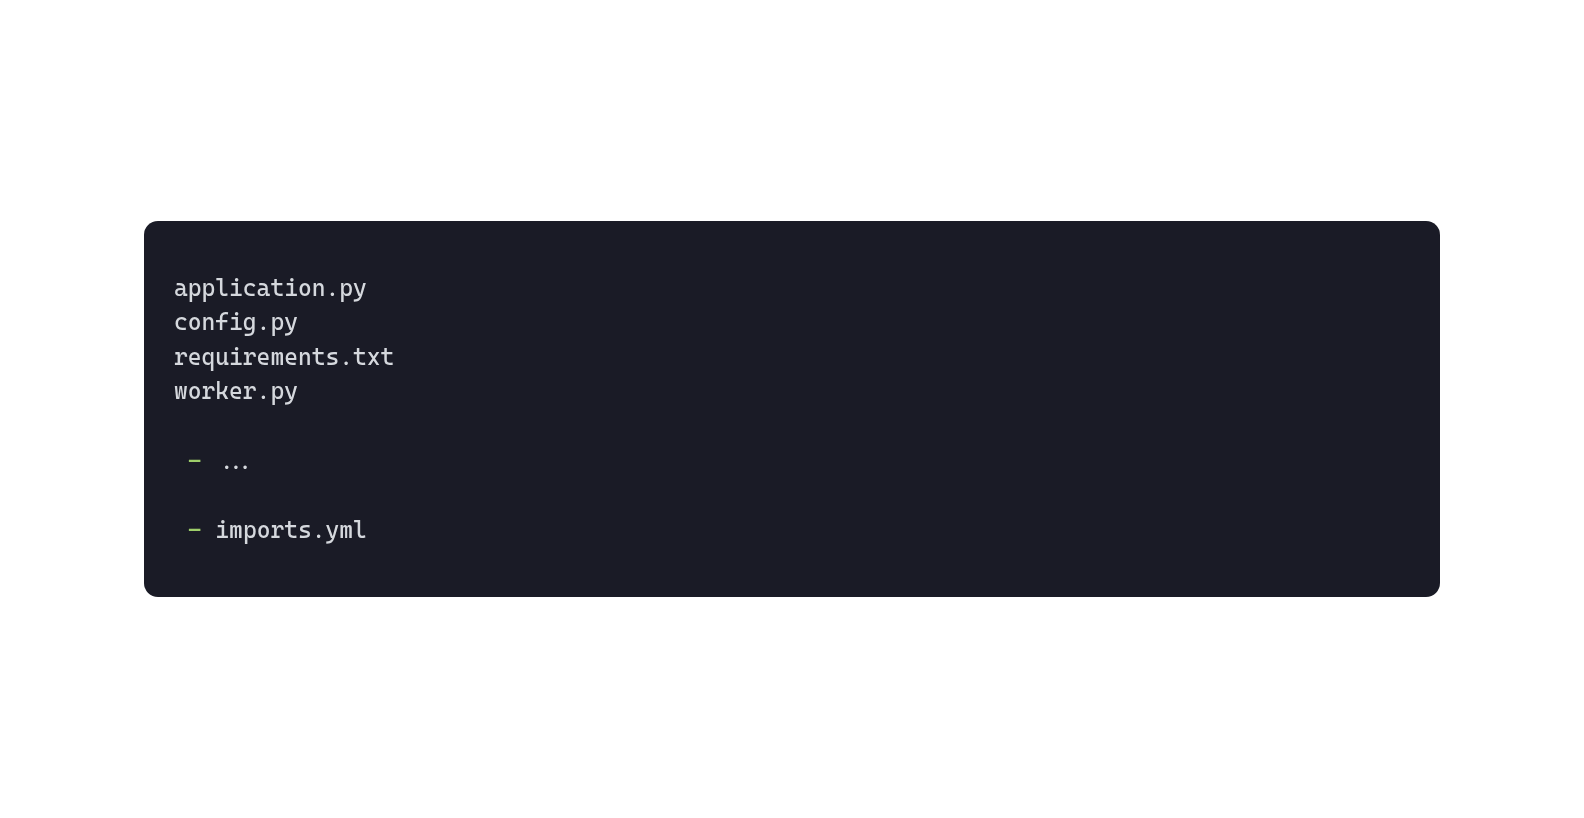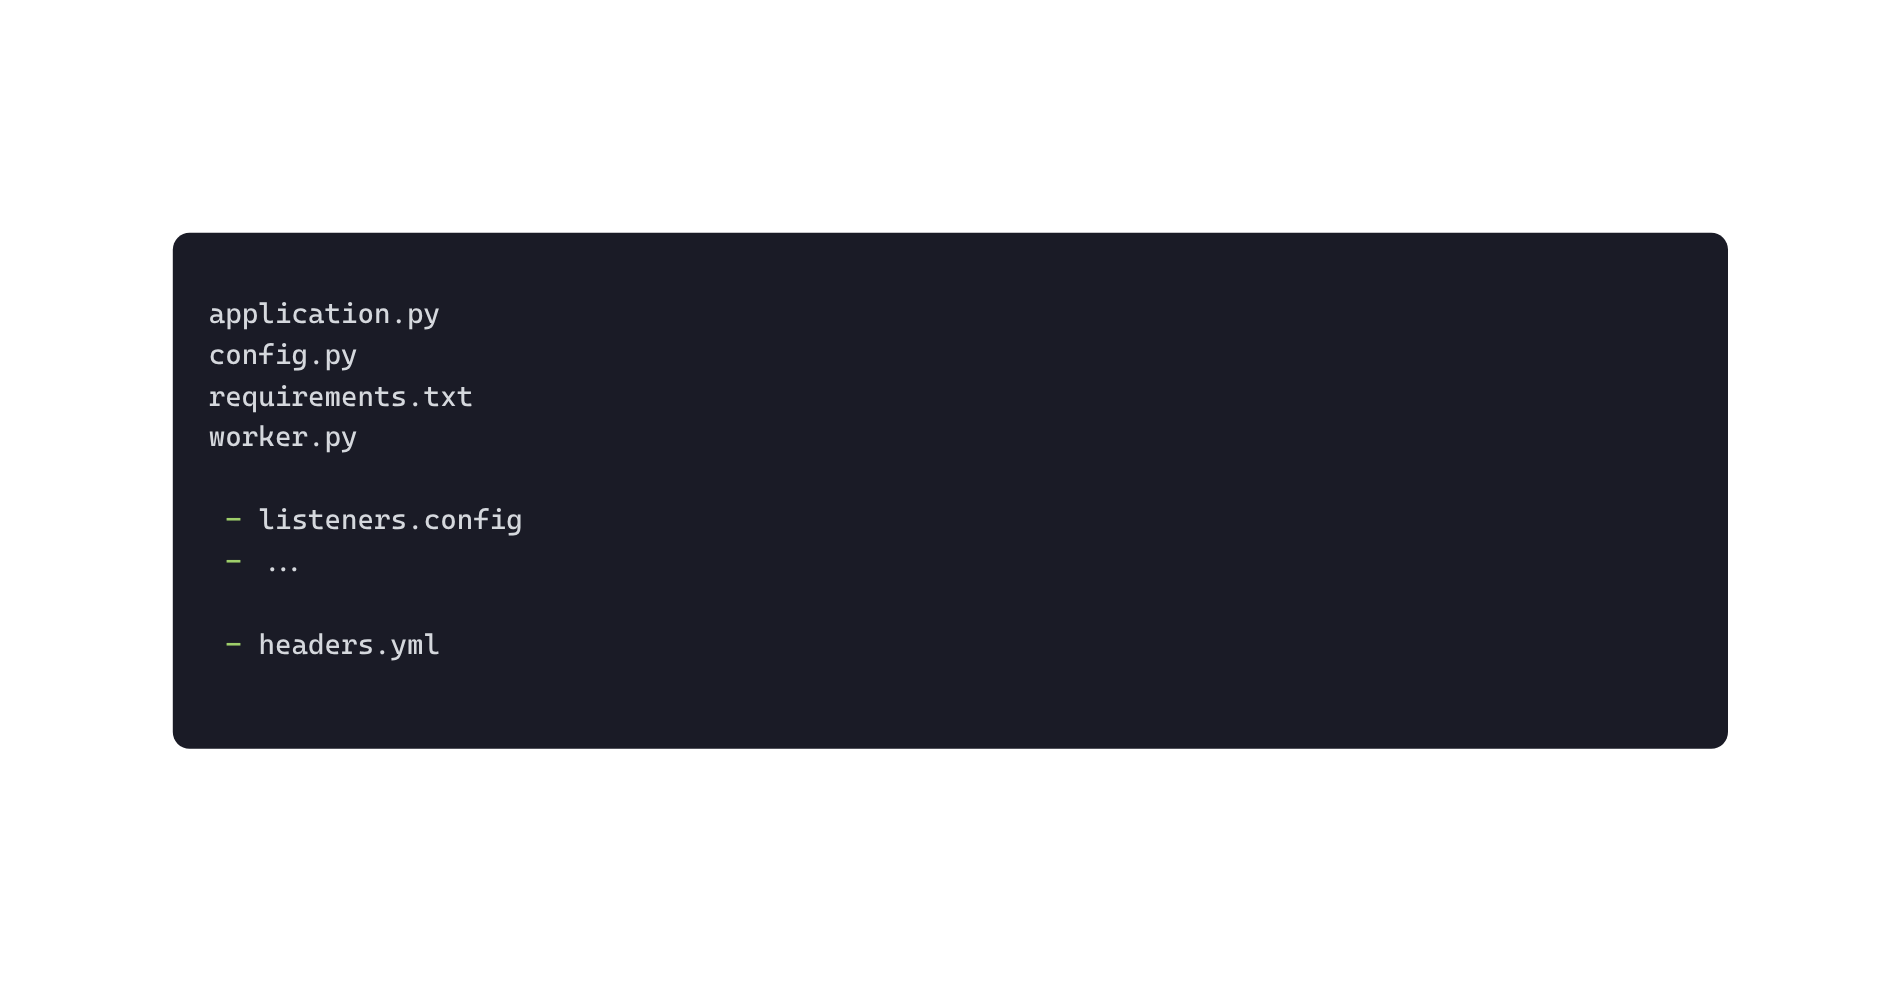--- a/index.html
+++ b/index.html
@@ -13,21 +13,21 @@
       height: 818px;
       display: flex;
       align-items: center;
       justify-content: center;
       font-family: ui-monospace, 'SF Mono', 'Cascadia Code', 'Roboto Mono', Consolas, 'Courier New', monospace;
     }
     .code-block {
       background: #1a1b26;
       border-radius: 14px;
       width: 1296px;
-      padding: 50px 30px 70px 30px;
+      padding: 50px 30px 50px 30px;
       color: #c0c5ce;
       font-size: 23.5px;
       line-height: 1.47;
       font-weight: 500;
     }
     .code-line {
       white-space: pre;
     }
     .dash {
       color: #9ece6a;
@@ -38,17 +38,16 @@
   </style>
 </head>
 <body>
 
 <div class="code-block" id="code-container">
     <div class="code-line"><span class="text">application.py</span></div>
     <div class="code-line"><span class="text">config.py</span></div>
     <div class="code-line"><span class="text">requirements.txt</span></div>
     <div class="code-line"><span class="text">worker.py</span></div>
     <div class="code-line">&nbsp;</div>
-    <div class="code-line"> <span class="dash">-</span> <span class="text">listeners.config</span></div>
     <div class="code-line"> <span class="dash">-</span> <span class="text">...</span></div>
     <div class="code-line">&nbsp;</div>
-    <div class="code-line"> <span class="dash">-</span> <span class="text">headers.yml</span></div>
+    <div class="code-line"> <span class="dash">-</span> <span class="text">imports.yml</span></div>
   </div>
 
 </body></html>

